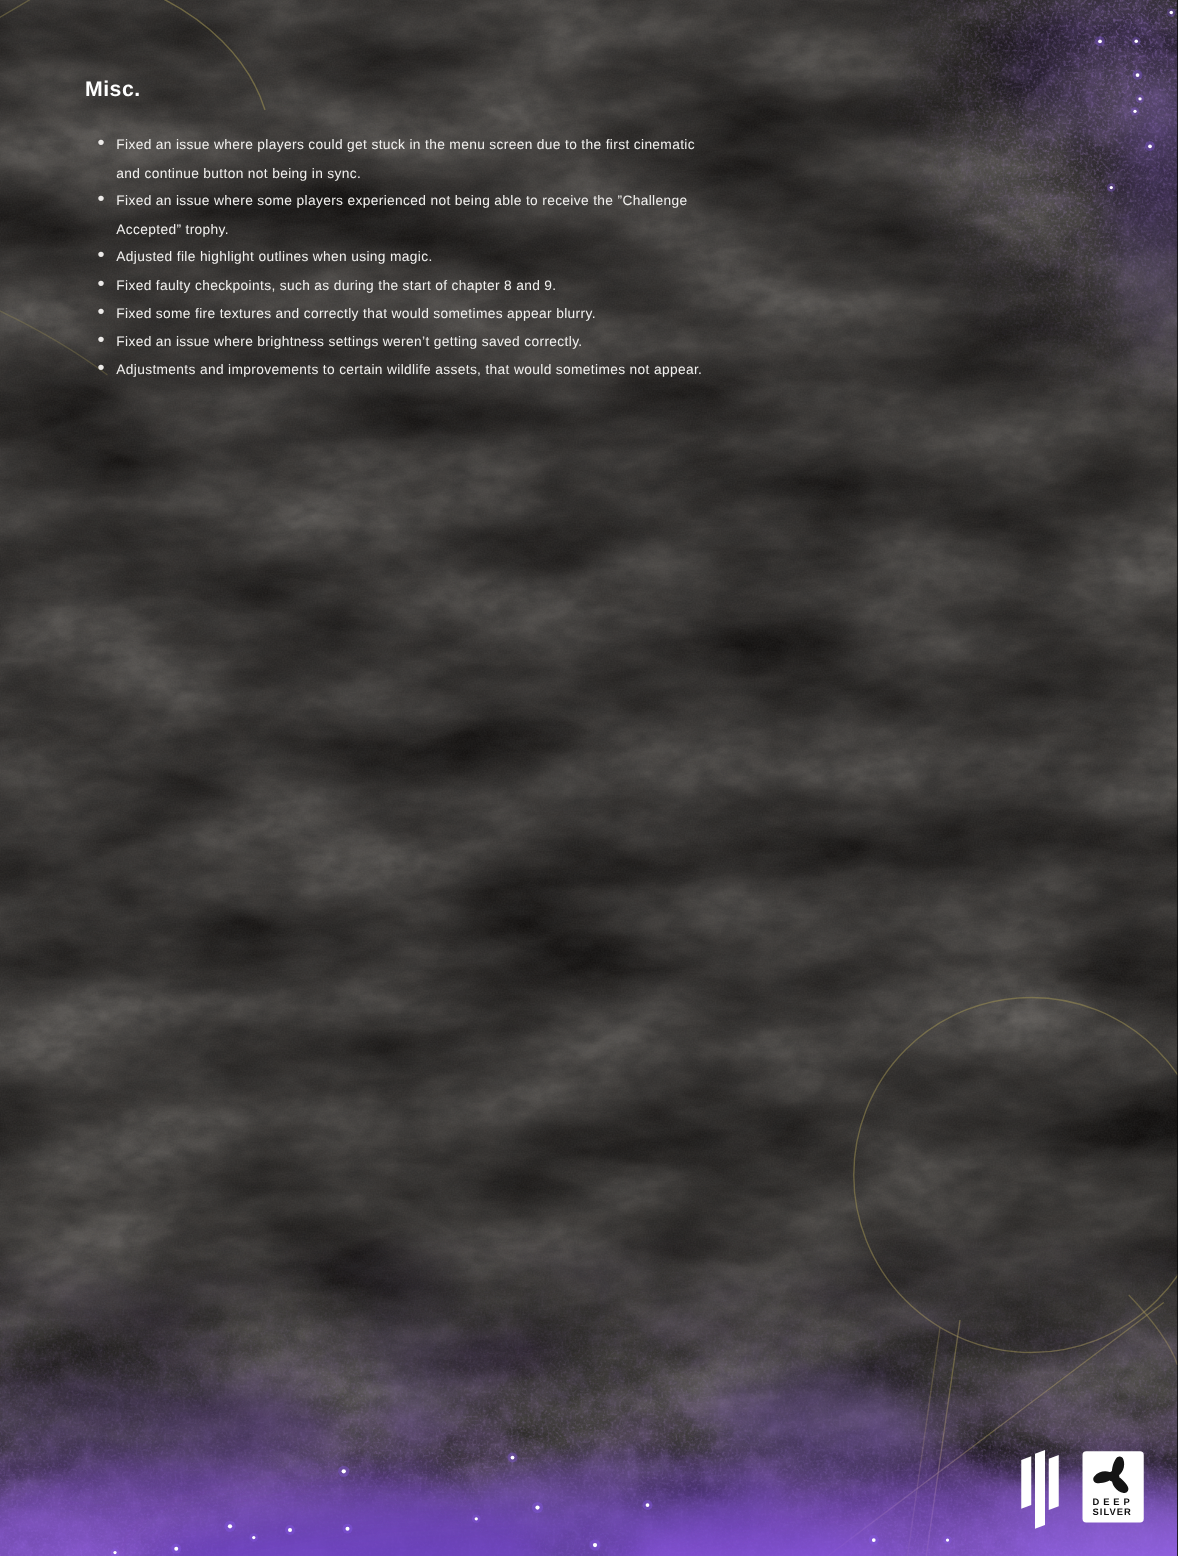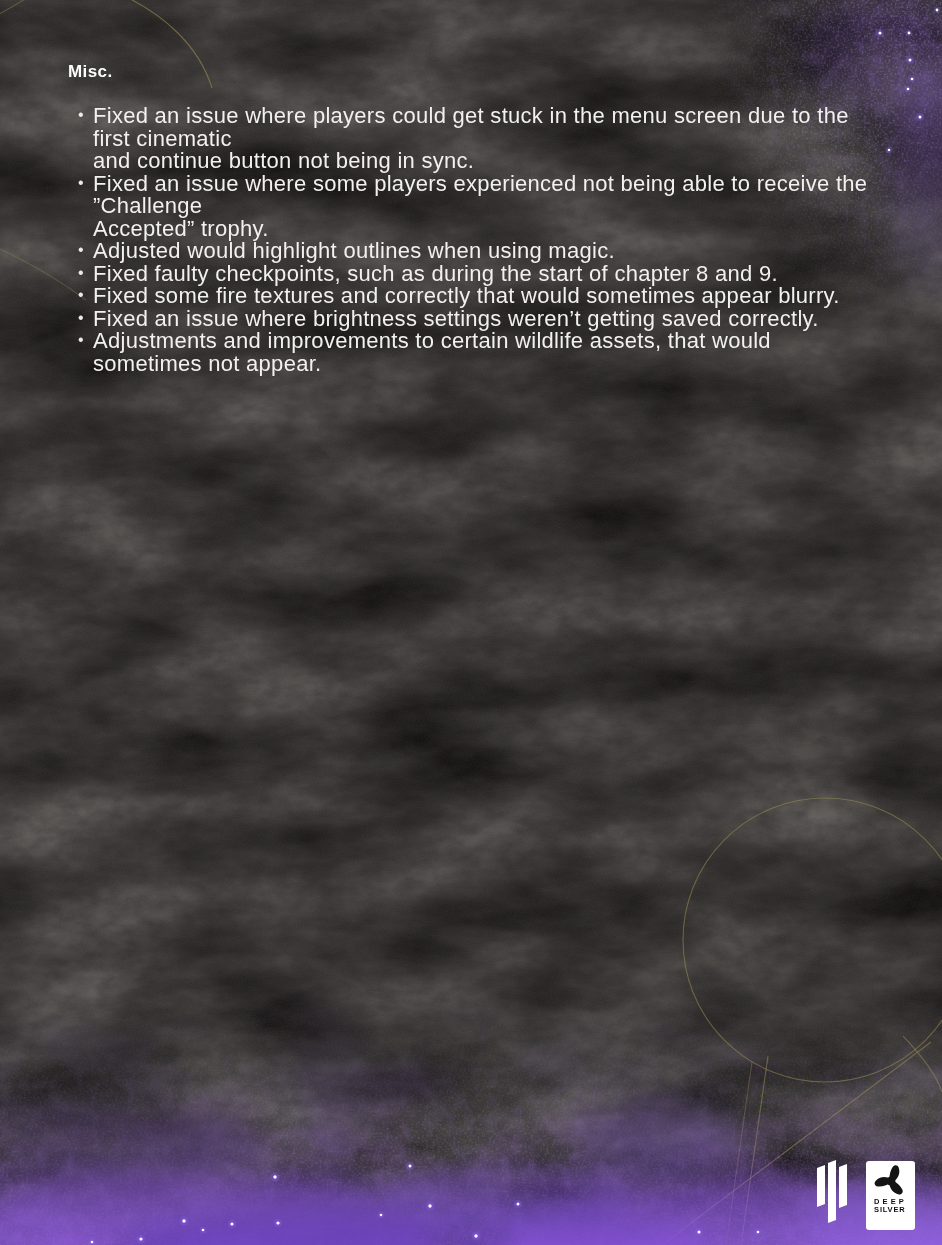--- a/index.html
+++ b/index.html
@@ -11,31 +11,31 @@
   svg.bg { position:absolute; left:0; top:0; display:block; }
 
   .content { position:absolute; inset:0; padding:62px 56px 0 68px;border-radius:26px; }
   .section-title {
     margin:0; font-size:17px; line-height:20px; font-weight:700;
     letter-spacing:0.4px; color:#ffffff;
   }
   ul.notes { list-style:none; margin:23px 0 0 0; padding:0; width:816px; }
   li.note {
     position:relative; padding-left:25px;
-    font-size:22px; line-height:22.55px; letter-spacing:0.28px;
+    font-size:11px; line-height:22.55px; letter-spacing:0.28px;
     color:#f2f1ef; white-space:pre-line;
   }
   li.note::before {
     content:"•"; position:absolute; left:10px; top:-1px;
     color:#eceae8; font-size:16px;
   }
 
   .bars-logo { position:absolute; left:815px; top:1159px; }
   .ds-card {
-    position:absolute; left:866px; top:1161px; width:49px; height:69px;
+    position:absolute; left:866px; top:1161px; width:49px; height:57px;
     background:#ffffff; border-radius:3px;
     display:flex; flex-direction:column; align-items:center;
     box-sizing:border-box;
   }
   .ds-swirl { margin-top:3px; }
   .ds-text { margin-top:0px; color:#0e0e0e; font-weight:700; }
   .ds-line1 { display:block; font-size:7.5px; line-height:8px; letter-spacing:3.1px; }
   .ds-line2 { display:block; font-size:7.5px; line-height:8px; letter-spacing:0.8px; }
 </style>
 </head>
@@ -228,21 +228,21 @@
   </svg>
 
   <div class="content">
     <h2 class="section-title">Misc.</h2>
     <ul class="notes">
 
     <li class="note">Fixed an issue where players could get stuck in the menu screen due to the first cinematic
 and continue button not being in sync.</li>
         <li class="note">Fixed an issue where some players experienced not being able to receive the ”Challenge
 Accepted” trophy.</li>
-        <li class="note">Adjusted would highlight outlines when using magic.</li>
+        <li class="note">Adjusted file highlight outlines when using magic.</li>
         <li class="note">Fixed faulty checkpoints, such as during the start of chapter 8 and 9.</li>
         <li class="note">Fixed some fire textures and correctly that would sometimes appear blurry.</li>
         <li class="note">Fixed an issue where brightness settings weren’t getting saved correctly.</li>
         <li class="note">Adjustments and improvements to certain wildlife assets, that would sometimes not appear.</li>
       </ul>
   </div>
 
   <svg class="bars-logo" width="34" height="66" viewBox="0 0 34 66" aria-hidden="true">
     <g fill="#ffffff">
       <polygon points="2,9 10,6 10,45 2,48"></polygon>

